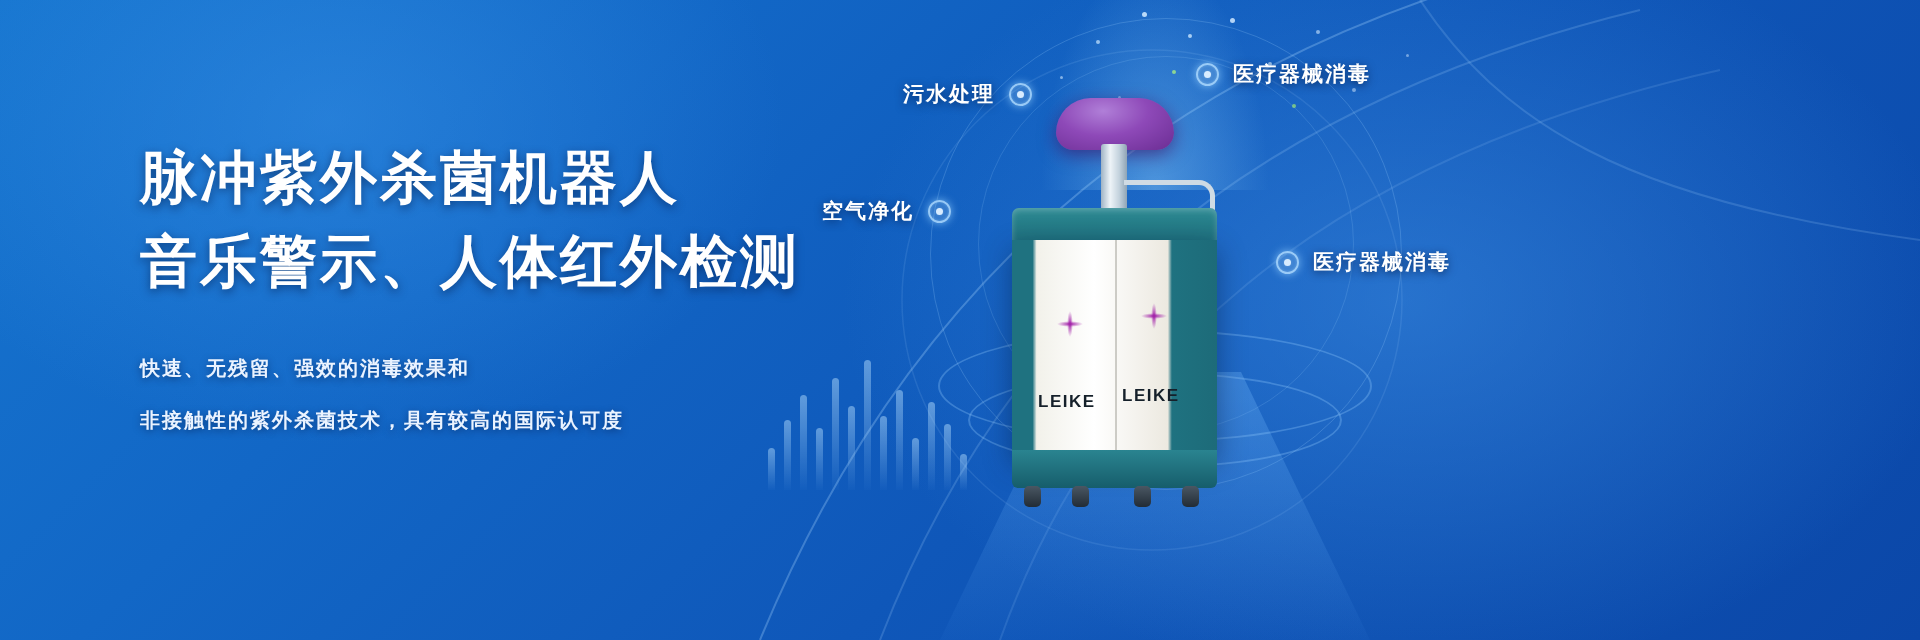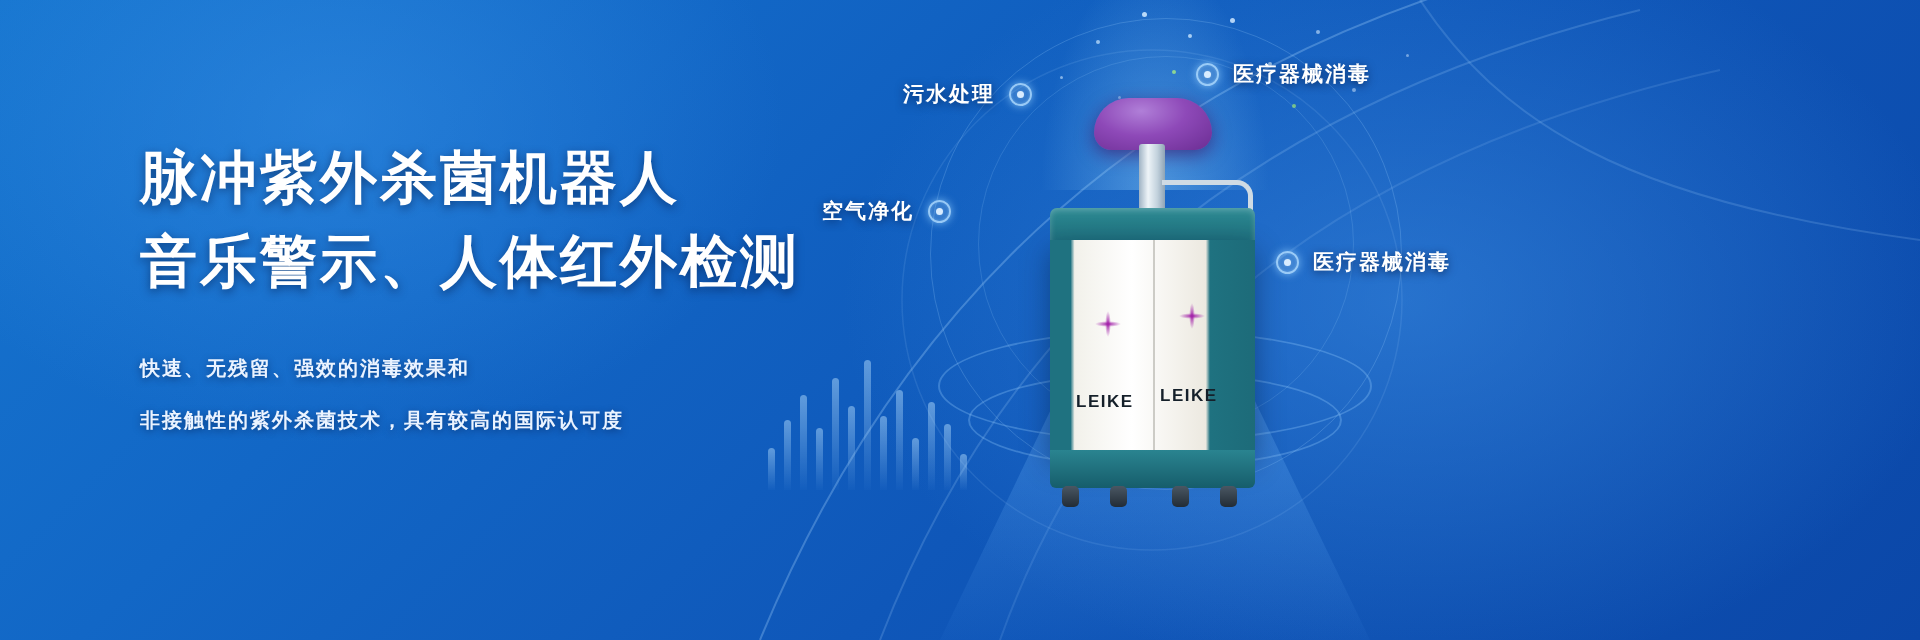--- a/index.html
+++ b/index.html
@@ -53,21 +53,21 @@
   .node::after{
     content:"";position:absolute;left:50%;top:50%;width:7px;height:7px;margin:-3.5px 0 0 -3.5px;
     border-radius:50%;background:#d8ecff;box-shadow:0 0 7px rgba(200,235,255,.95);
   }
   .c-food{left:1196px;top:60px;}
   .c-water{left:903px;top:80px;}
   .c-air{left:822px;top:197px;}
   .c-med{left:1276px;top:248px;}
   .c-food .lbl,.c-med .lbl{order:2;}
   
-  .device{position:absolute;left:1022px;top:98px;width:260px;height:420px;}
+  .device{position:absolute;left:984px;top:98px;width:260px;height:420px;}
   .lamp-dome{
     position:absolute;left:72px;top:0;width:118px;height:52px;
     background:radial-gradient(ellipse at 40% 25%,#b07fd8 0%,#8e49b8 45%,#6b2d93 100%);
     border-radius:60px 60px 30px 30px;
     box-shadow:0 5px 18px rgba(60,10,95,.6);
   }
   .lamp-stem{
     position:absolute;left:117px;top:46px;width:26px;height:72px;
     background:linear-gradient(90deg,#9fb3c4,#eef4f8 35%,#c3d2dd 70%,#8fa4b5);
     border-radius:3px;

